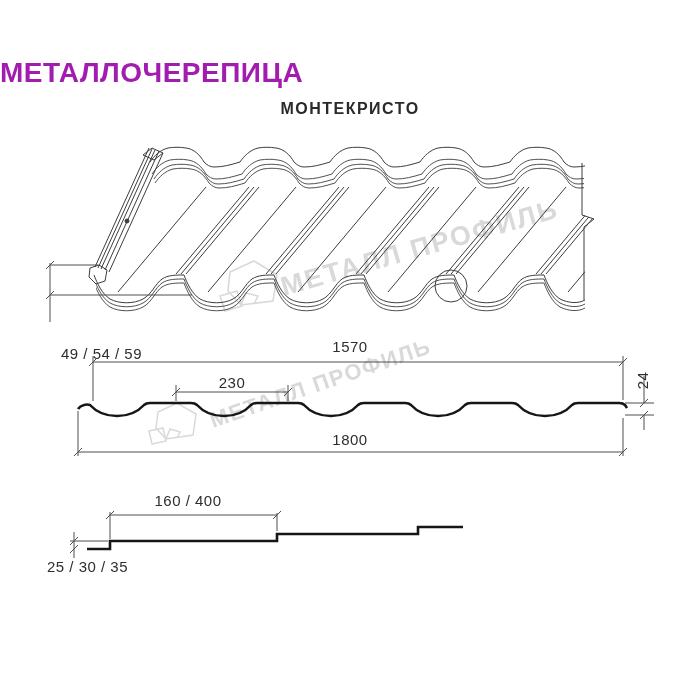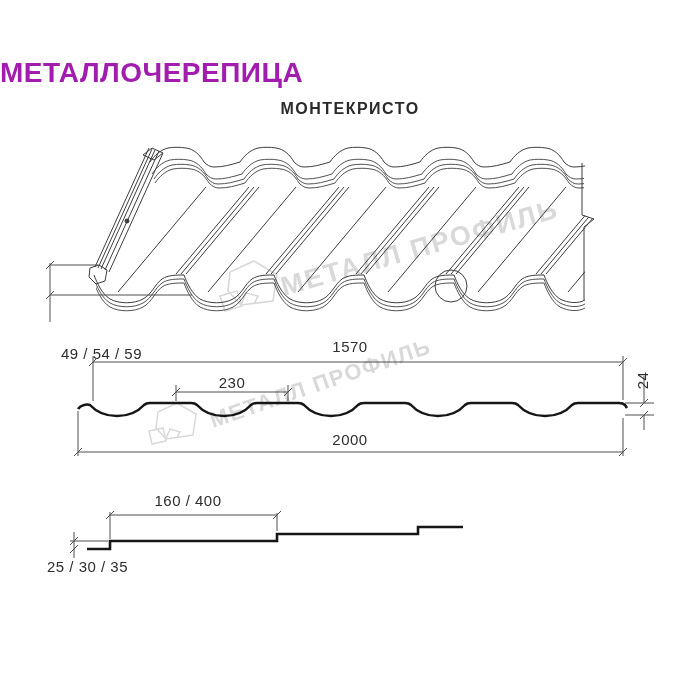--- a/index.html
+++ b/index.html
@@ -175,16 +175,16 @@
         <line x1="70" y1="545" x2="78" y2="537"></line>
         <line x1="70" y1="553" x2="78" y2="545"></line>
       </g>
     </g>
   </svg>
 
   <div class="lbl" style="left:61px;top:306px;margin-top:39px;">49 / 54 / 59</div>
   <div class="lbl center" style="left:300px;top:338px;width:100px;">1570</div>
   <div class="lbl center" style="left:182px;top:374px;width:100px;">230</div>
   <div class="lbl center" id="dim-24" style="left:629px;top:372px;width:26px;">24</div>
-  <div class="lbl center" style="left:300px;top:431px;width:100px;">2000</div>
+  <div class="lbl center" style="left:300px;top:431px;width:100px;">1800</div>
   <div class="lbl center" style="left:138px;top:492px;width:100px;">160 / 400</div>
   <div class="lbl" style="left:19px;top:558px;margin-left:28px;">25 / 30 / 35</div>
 </div>
 
 </body></html>

